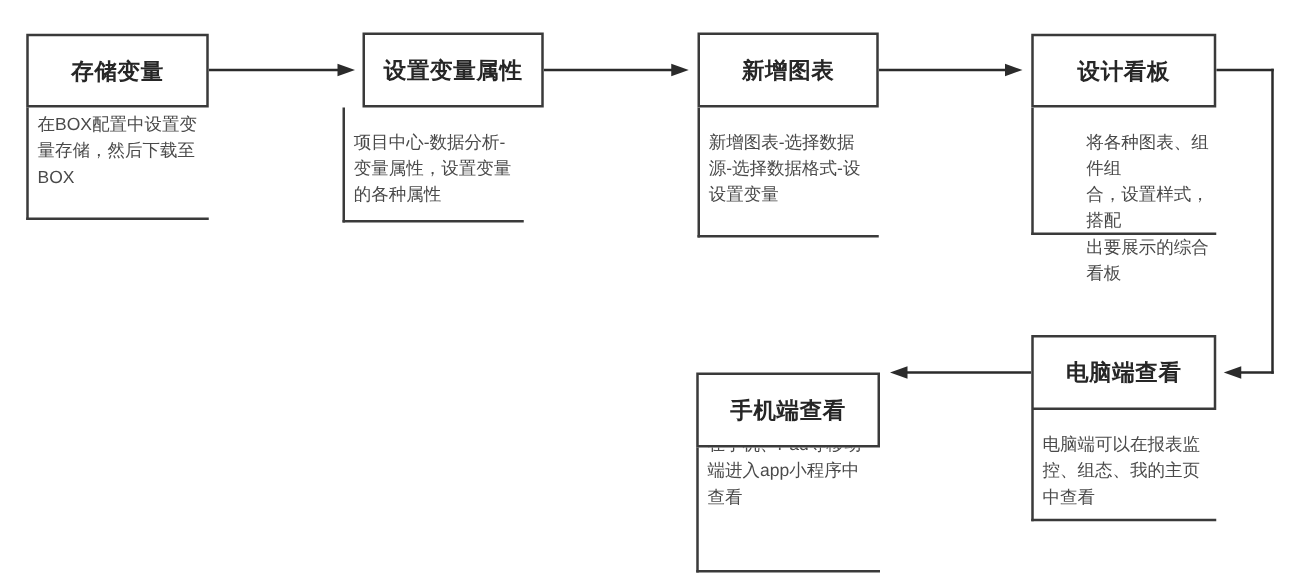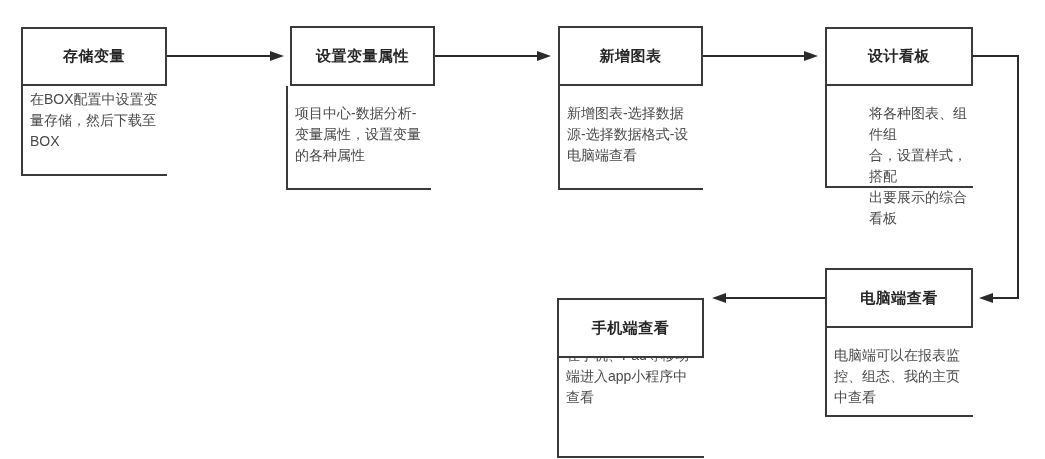--- a/index.html
+++ b/index.html
@@ -17,21 +17,21 @@
   }
   .node { position: absolute; }
   .node-title {
     position: absolute;
     box-sizing: border-box;
     border: 2px solid #3a3a3a;
     background: #ffffff;
     display: flex;
     align-items: center;
     justify-content: center;
-    font-size: 15px;
+    font-size: 18px;
     font-weight: bold;
     color: #262626;
     letter-spacing: 0.5px;
     z-index: 2;
   }
   .node-body {
     position: absolute;
     box-sizing: border-box;
     border-left: 2px solid #3a3a3a;
     border-bottom: 2px solid #3a3a3a;
@@ -73,30 +73,30 @@
 
   <div class="node">
     <div class="node-title" style="left:21px; top:27px; width:146px; height:59px;">存储变量</div>
     <div class="node-body" style="left:21px; top:72px; width:146px; height:104px;">在BOX配置中设置变
 量存储，然后下载至
 BOX</div>
   </div>
 
   <div class="node">
     <div class="node-title" style="left:290px; top:26px; width:145px; height:60px;">设置变量属性</div>
-    <div class="node-body" style="left:286px; top:86px; width:145px; height:104px;">项目中心-数据分析-
+    <div class="node-body" style="left:274px; top:86px; width:145px; height:92px;">项目中心-数据分析-
 变量属性，设置变量
 的各种属性</div>
   </div>
 
   <div class="node">
     <div class="node-title" style="left:558px; top:26px; width:145px; height:60px;">新增图表</div>
     <div class="node-body" style="left:558px; top:86px; width:145px; height:104px;">新增图表-选择数据
 源-选择数据格式-设
-电脑端查看</div>
+设置变量</div>
   </div>
 
   <div class="node">
     <div class="node-title" style="left:825px; top:27px; width:148px; height:59px;">设计看板</div>
     <div class="node-body" style="left:825px; top:86px; width:148px; height:102px;padding-left:42px;">将各种图表、组件组
 合，设置样式，搭配
 出要展示的综合看板</div>
   </div>
 
   <div class="node">

